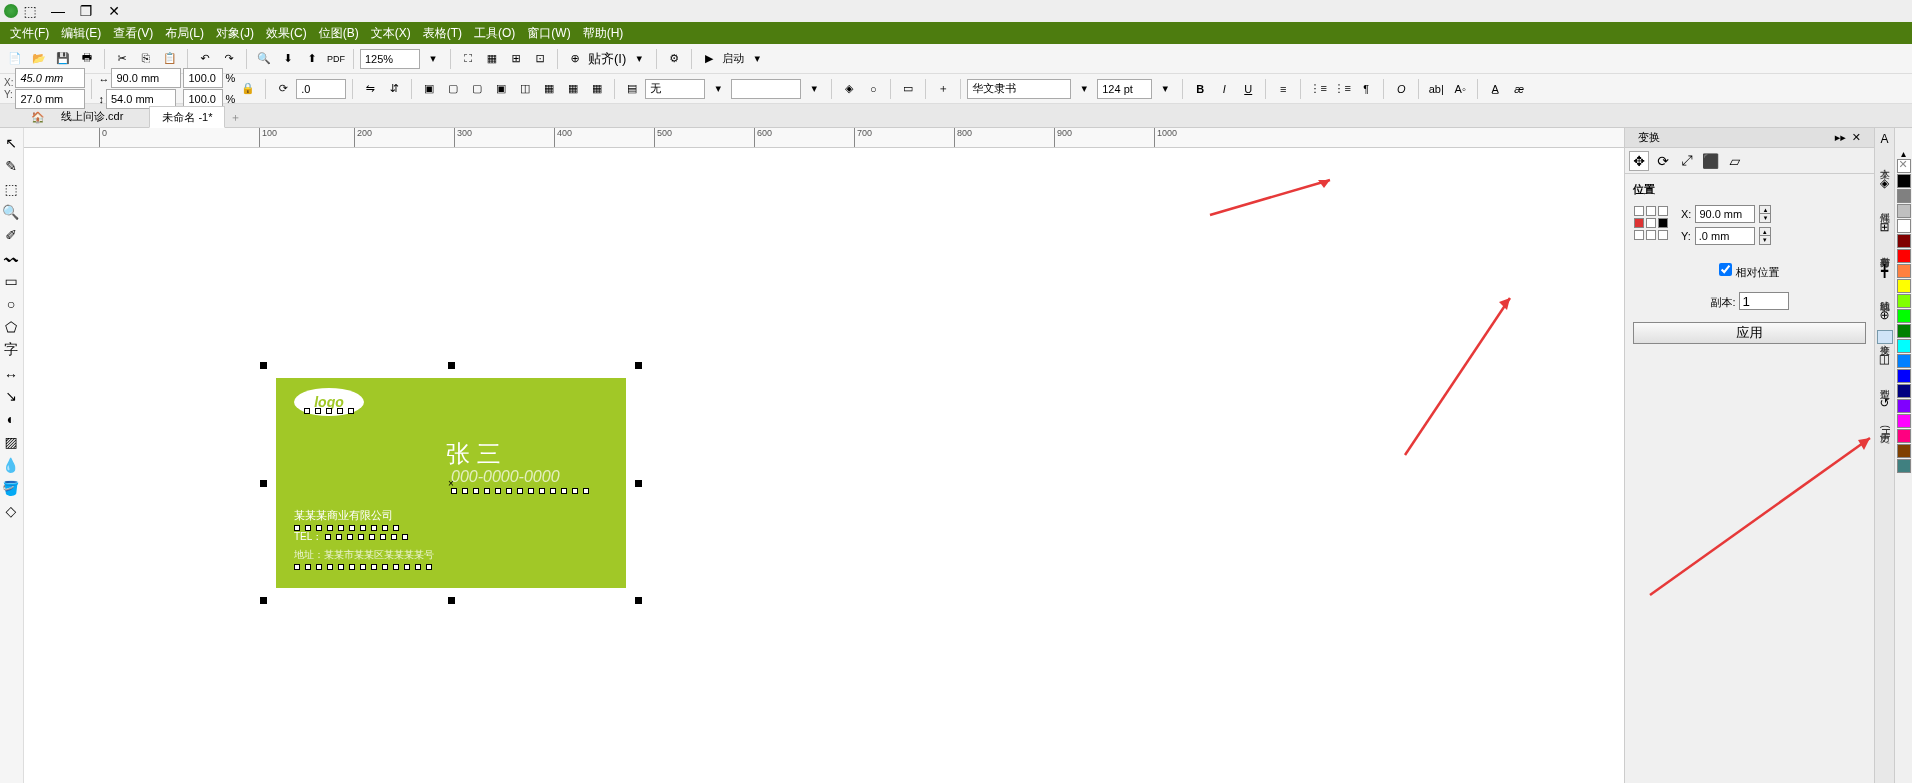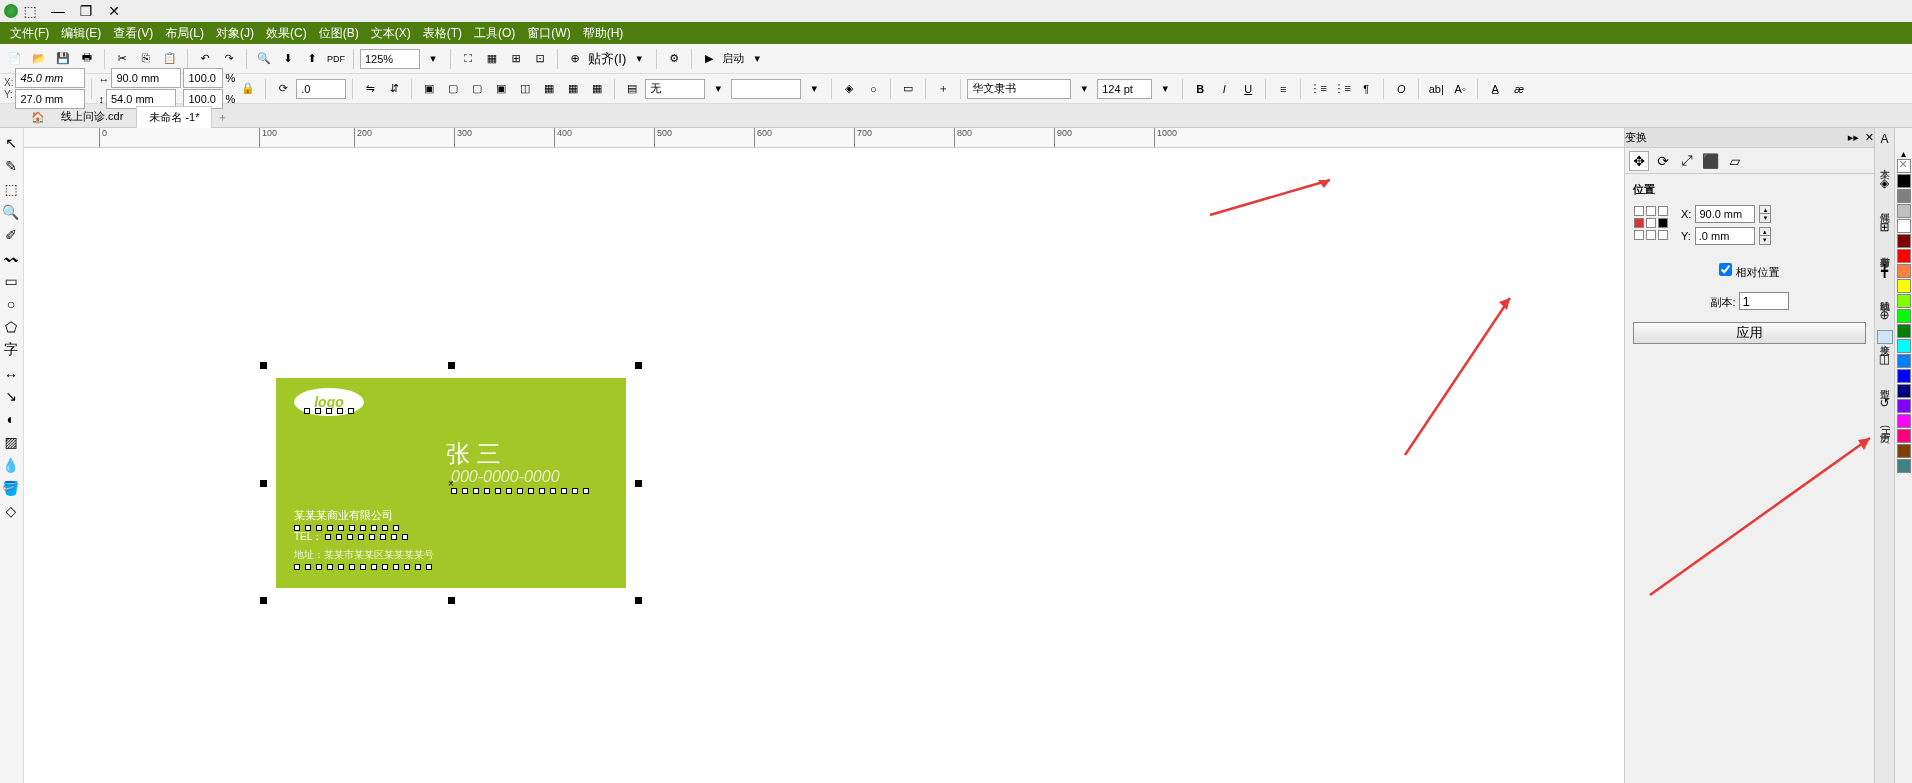--- a/index.html
+++ b/index.html
@@ -25,21 +25,21 @@
     
     .prop-bar { height: 30px; background: #f5f5f5; border-bottom: 1px solid #ddd; display: flex; align-items: center; padding: 0 4px; gap: 2px; font-size: 11px; }
     .prop-label { font-size: 10px; color: #555; }
     .prop-group { display: flex; flex-direction: column; gap: 1px; }
     .prop-group .row { display: flex; align-items: center; gap: 2px; }
     
     
     .tab-bar { height: 24px; background: #e8e8e8; display: flex; align-items: flex-end; border-bottom: 1px solid #ccc; padding-left: 4px; }
     .home-icon { width: 20px; height: 20px; display:flex;align-items:center;justify-content:center; cursor: pointer; }
     .doc-tab { height: 22px; padding: 0 12px; display: flex; align-items: center; font-size: 11px; cursor: pointer; border: 1px solid transparent; border-bottom: none; }
-    .doc-tab.active { background: #fff; border: 1px solid #ccc; border-bottom: 1px solid #fff; margin-bottom: -1px; }
+    .doc-tab.active { background: #fff; border: 1px solid #ccc; border-bottom: 1px solid #fff; margin-bottom: -1px; margin-left: 13px; }
     .tab-add { width: 20px; height: 20px; display:flex;align-items:center;justify-content:center; color: #888; cursor: pointer; }
     
     
     .main-area { display: flex; height: calc(100% - 128px); }
     
     
     .toolbox { width: 24px; background: #f5f5f5; border-right: 1px solid #ddd; display: flex; flex-direction: column; padding-top: 4px; }
     .tool { width: 22px; height: 22px; display: flex; align-items: center; justify-content: center; cursor: pointer; font-size: 14px; margin-bottom: 1px; }
     
     
@@ -65,21 +65,21 @@
     .logo-oval { position: absolute; top: 10px; left: 18px; width: 70px; height: 28px; background: #fff; border-radius: 50%; display: flex; align-items: center; justify-content: center; color: #a1c827; font-style: italic; font-size: 14px; font-weight: bold; }
     .dotted-row { display: flex; gap: 5px; }
     .dotted-row span { width: 6px; height: 6px; background: #fff; border: 1px solid #000; }
     .card-name { position: absolute; top: 60px; left: 170px; color: #fff; font-size: 24px; font-family: Liberation Sans, sans-serif; }
     .card-phone { position: absolute; top: 90px; left: 175px; color: rgba(255,255,255,0.7); font-size: 16px; font-style: italic; }
     .card-company { position: absolute; top: 130px; left: 18px; color: #fff; font-size: 11px; }
     .card-addr { position: absolute; top: 170px; left: 18px; color: rgba(255,255,255,0.8); font-size: 10px; }
     
     
     .docker { width: 250px; background: #f0f0f0; border-left: 1px solid #ccc; display: flex; flex-direction: column; }
-    .docker-title { height: 20px; background: #e0e0e0; display: flex; align-items: center; padding: 0 0; font-size: 11px; border-bottom: 1px solid #ccc; justify-content: space-between; }
+    .docker-title { height: 20px; background: #e0e0e0; display: flex; align-items: center; padding: 0 13px; font-size: 11px; border-bottom: 1px solid #ccc; justify-content: space-between; }
     .docker-tabs { height: 26px; display: flex; align-items: center; padding: 0 4px; gap: 4px; border-bottom: 1px solid #ccc; }
     .docker-tab { width: 20px; height: 20px; display:flex;align-items:center;justify-content:center; cursor: pointer; border: 1px solid transparent; font-size: 14px; }
     .docker-tab.active { border: 1px solid #aaa; background: #fff; }
     .docker-body { padding: 8px; font-size: 11px; }
     .docker-section-title { font-weight: bold; margin-bottom: 8px; }
     .anchor-grid { display: inline-block; vertical-align: top; }
     .anchor-grid .arow { display: flex; }
     .anchor-cell { width: 10px; height: 10px; border: 1px solid #888; margin: 1px; background: #fff; cursor: pointer; }
     .anchor-cell.sel { background: #000; }
     .anchor-cell.arrow { background: #d33; position: relative; }

